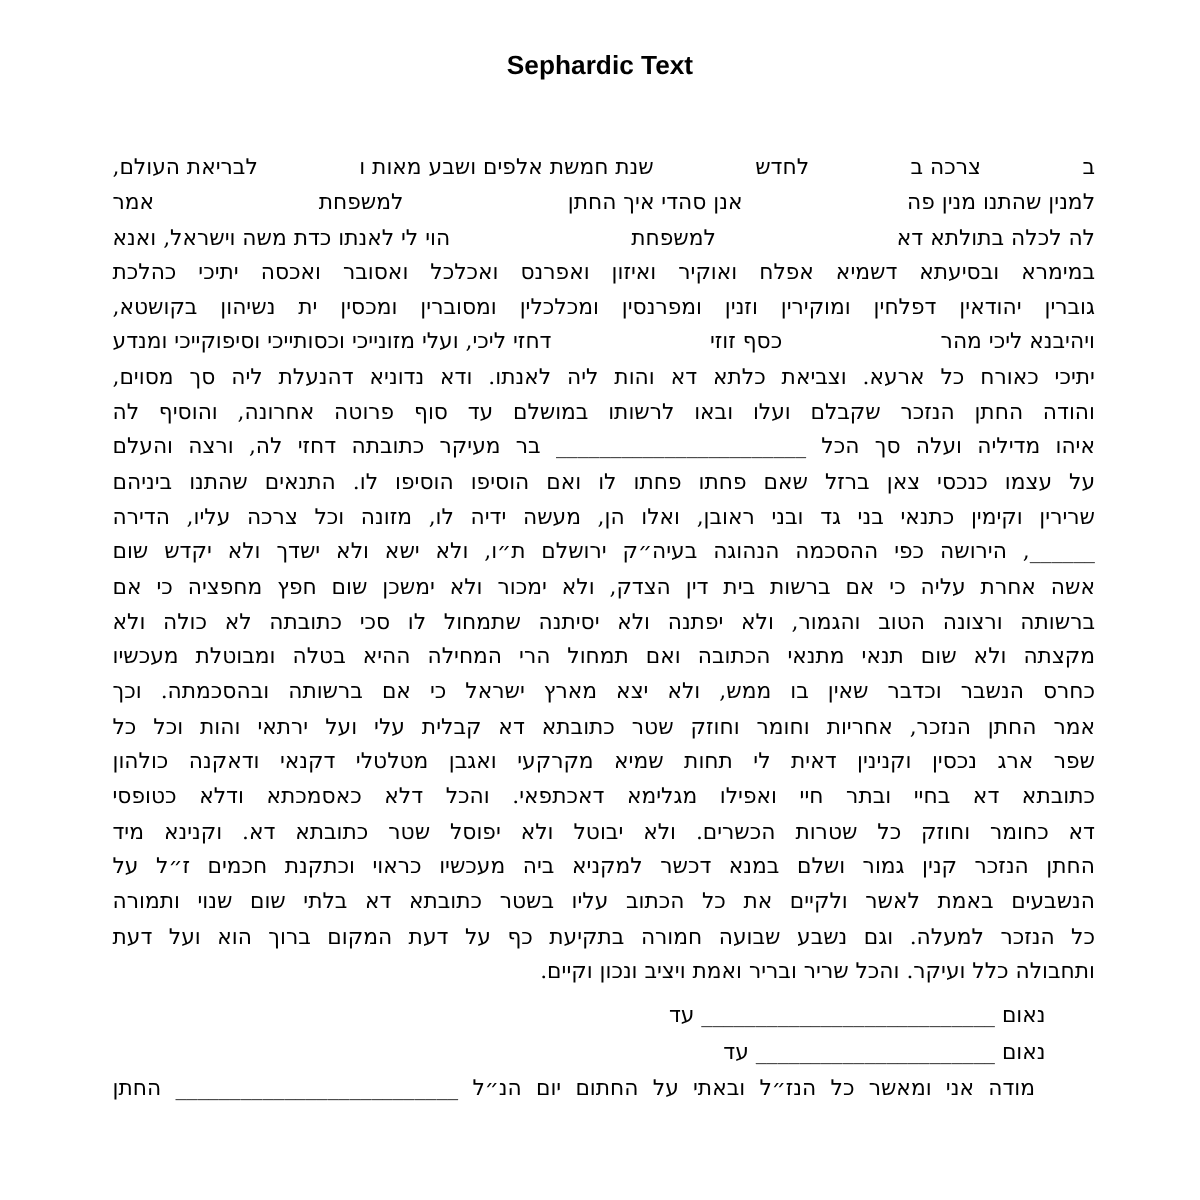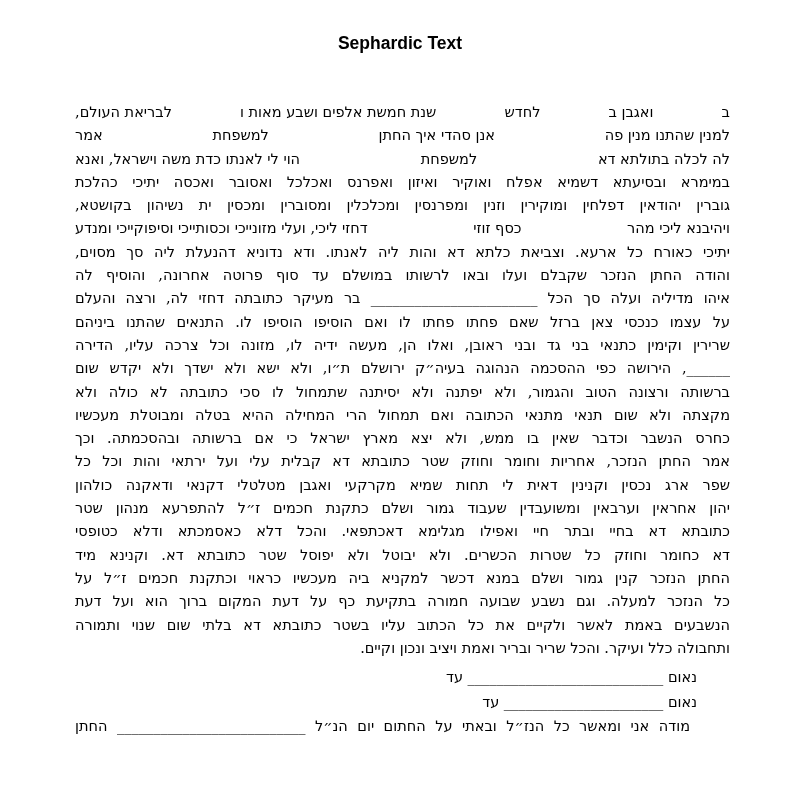--- a/index.html
+++ b/index.html
@@ -70,21 +70,21 @@
   }
 </style>
 </head>
 <body>
 
 <div class="page">
   <h1 class="title">Sephardic Text</h1>
   <div class="doc">
       <div class="line gapped">
         <span>ב</span>
-        <span>ואגבן ב</span>
+        <span>צרכה ב</span>
         <span>לחדש</span>
         <span>שנת חמשת אלפים ושבע מאות ו</span>
         <span>לבריאת העולם,</span>
       </div>
       <div class="line gapped">
         <span>למנין שהתנו מנין פה</span>
         <span>אנן סהדי איך החתן</span>
         <span>למשפחת</span>
         <span>אמר</span>
       </div>
@@ -99,31 +99,31 @@
         <span>ויהיבנא ליכי מהר</span>
         <span>כסף זוזי</span>
         <span>דחזי ליכי, ועלי מזונייכי וכסותייכי וסיפוקייכי ומנדע</span>
       </div>
       <div class="line full">יתיכי כאורח כל ארעא. וצביאת כלתא דא והות ליה לאנתו. ודא נדוניא דהנעלת ליה סך מסוים,</div>
       <div class="line full">והודה החתן הנזכר שקבלם ועלו ובאו לרשותו במושלם עד סוף פרוטה אחרונה, והוסיף לה</div>
       <div class="line full">איהו מדיליה ועלה סך הכל _______________________ בר מעיקר כתובתה דחזי לה, ורצה והעלם</div>
       <div class="line full">על עצמו כנכסי צאן ברזל שאם פחתו פחתו לו ואם הוסיפו הוסיפו לו. התנאים שהתנו ביניהם</div>
       <div class="line full">שרירין וקימין כתנאי בני גד ובני ראובן, ואלו הן, מעשה ידיה לו, מזונה וכל צרכה עליו, הדירה</div>
       <div class="line full">______, הירושה כפי ההסכמה הנהוגה בעיה״ק ירושלם ת״ו, ולא ישא ולא ישדך ולא יקדש שום</div>
+      <div class="line full">אשה אחרת עליה כי אם ברשות בית דין הצדק, ולא ימכור ולא ימשכן שום חפץ מחפציה כי אם</div>
       <div class="line full">ברשותה ורצונה הטוב והגמור, ולא יפתנה ולא יסיתנה שתמחול לו סכי כתובתה לא כולה ולא</div>
       <div class="line full">מקצתה ולא שום תנאי מתנאי הכתובה ואם תמחול הרי המחילה ההיא בטלה ומבוטלת מעכשיו</div>
       <div class="line full">כחרס הנשבר וכדבר שאין בו ממש, ולא יצא מארץ ישראל כי אם ברשותה ובהסכמתה. וכך</div>
       <div class="line full">אמר החתן הנזכר, אחריות וחומר וחוזק שטר כתובתא דא קבלית עלי ועל ירתאי והות וכל כל</div>
       <div class="line full">שפר ארג נכסין וקנינין דאית לי תחות שמיא מקרקעי ואגבן מטלטלי דקנאי ודאקנה כולהון</div>
-      <div class="line full">יהון אחראין וערבאין ומשועבדין שעבוד גמור ושלם כתקנת חכמים ז״ל להתפרעא מנהון שטר</div>
       <div class="line full">כתובתא דא בחיי ובתר חיי ואפילו מגלימא דאכתפאי. והכל דלא כאסמכתא ודלא כטופסי</div>
       <div class="line full">דא כחומר וחוזק כל שטרות הכשרים. ולא יבוטל ולא יפוסל שטר כתובתא דא. וקנינא מיד</div>
       <div class="line full">החתן הנזכר קנין גמור ושלם במנא דכשר למקניא ביה מעכשיו כראוי וכתקנת חכמים ז״ל על</div>
+      <div class="line full">הנשבעים באמת לאשר ולקיים את כל הכתוב עליו בשטר כתובתא דא בלתי שום שנוי ותמורה</div>
       <div class="line full">כל הנזכר למעלה. וגם נשבע שבועה חמורה בתקיעת כף על דעת המקום ברוך הוא ועל דעת</div>
-      <div class="line full">הנשבעים באמת לאשר ולקיים את כל הכתוב עליו בשטר כתובתא דא בלתי שום שנוי ותמורה</div>
       <div class="line end">ותחבולה כלל ועיקר. והכל שריר ובריר ואמת ויציב ונכון וקיים.</div>
     </div>
   <div class="sigs">
       <div class="line sig">נאום ___________________________ עד</div>
       <div class="line sig">נאום ______________________ עד</div>
       <div class="line sig-last">מודה אני ומאשר כל הנז״ל ובאתי על החתום יום הנ״ל __________________________ החתן</div>
     </div>
 </div>
 
 </body></html>

